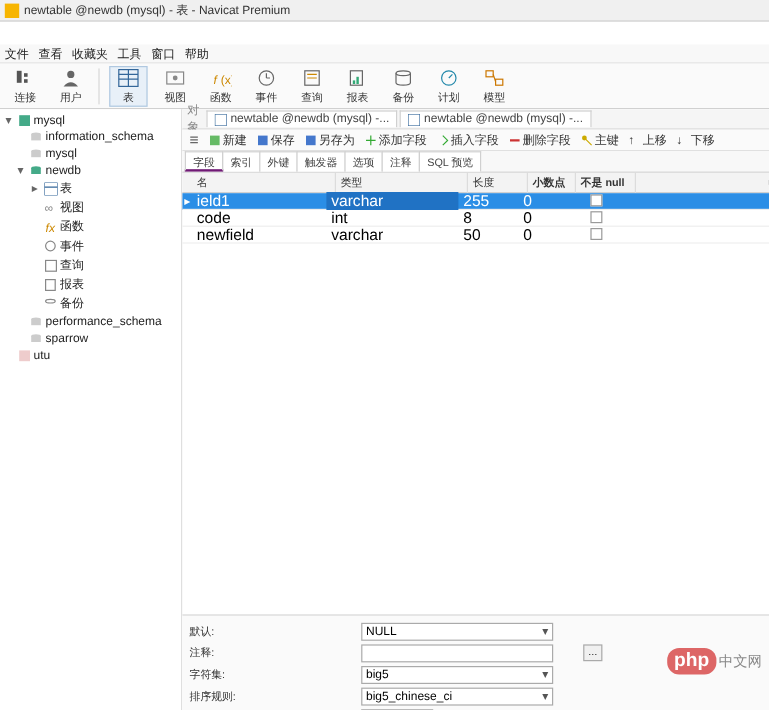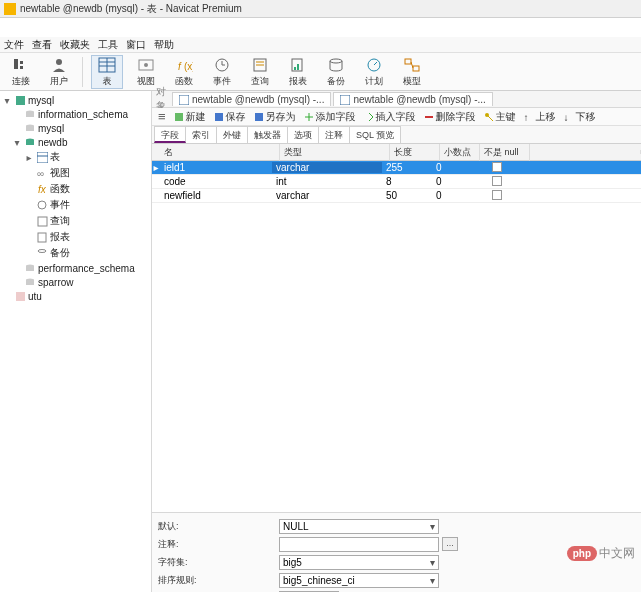--- a/index.html
+++ b/index.html
@@ -29,39 +29,39 @@
 .tabs-top .home-ico { width: 14px; height: 14px; display: flex; align-items: center; justify-content: center; color: #888; }
 .actionbar { height: 18px; background: #fafafa; display: flex; align-items: center; gap: 8px; padding: 0 6px; border-bottom: 1px solid #e0e0e0; }
 .actionbar .ab-item { display: flex; align-items: center; gap: 2px; color: #333; font-size: 9px; }
 .actionbar .ab-item .aico { width: 10px; height: 10px; }
 .burger { font-size: 13px; color: #666; }
 .subtabs { height: 18px; display: flex; border-bottom: 1px solid #d0d0d0; background: #f8f8f8; padding-left: 2px; }
 .subtabs .stab { padding: 2px 6px; border: 1px solid #d0d0d0; background: #fff; border-bottom: none; font-size: 9px; margin-right: -1px; color: #444; }
 .subtabs .stab.active { background: #fff; border-bottom: 2px solid #701a75; position: relative; z-index: 1; }
 .gridhead { display: flex; background: #f3f3f3; border-bottom: 1px solid #d0d0d0; height: 17px; align-items: center; }
 .gridhead .gh { padding: 2px 4px; border-right: 1px solid #dcdcdc; font-size: 9px; color: #333; }
-.gh-name { width: 120px; } .gh-type { width: 110px; } .gh-len { width: 50px; } .gh-dec { width: 40px; } .gh-null { width: 50px; } .gh-rest { flex:1; }
+.gh-name { width: 120px; } .gh-type { width: 110px; } .gh-len { width: 50px; } .gh-dec { width: 40px; font-weight: bold; } .gh-null { width: 50px; font-weight: bold; } .gh-rest { flex:1; }
 .gridbody .row { display: flex; height: 14px; align-items: center; border-bottom: 1px solid #eee; }
-.gridbody .row .cell { padding: 0 4px; font-size: 10px; border-right: 1px solid transparent; }
+.gridbody .row .cell { padding: 0 4px; font-size: 13px; border-right: 1px solid transparent; }
 .gridbody .row.sel { background: #2b8ee6; color: #fff; }
 .gridbody .row .marker { width: 8px; text-align: center; color: #333; }
 .gridbody .row.sel .marker { color: #fff; }
 .cell-name { width: 112px; } .cell-type { width: 110px; } .cell-len { width: 50px; } .cell-dec { width: 40px; } .cell-null { width: 50px; text-align:center; }
 .gridbody .row.sel .cell-type { background: #2072c4; }
 .checkbox { width: 10px; height: 10px; border: 1px solid #999; display: inline-block; background: #fff; }
 .spacer { flex: 1; }
 .bottom-form { padding: 4px 6px; background: #fafafa; border-top: 1px solid #d8d8d8; }
-.frow { display: flex; align-items: center; height: 18px; gap: 0; }
+.frow { display: flex; align-items: center; height: 18px; gap: 22px; }
 .frow .flabel { width: 90px; color: #333; font-size: 9px; }
 .frow .finput { width: 160px; height: 15px; border: 1px solid #aaa; background: #fff; padding: 0 3px; font-size: 9px; display: flex; align-items: center; justify-content: space-between; margin-left: 31px; }
 .frow .finput .dd { color: #555; }
 .frow .extra-btn { width: 16px; height: 14px; border: 1px solid #aaa; background: #f0f0f0; text-align: center; font-size: 8px; line-height: 12px; margin-left: 3px; }
 .frow .fcb { display: flex; align-items: center; gap: 3px; }
 .watermark { position: absolute; right: 6px; bottom: 30px; display: flex; align-items: center; gap: 2px; }
-.watermark .php { background: #d66; color: #fff; border-radius: 10px; padding: 2px 6px; font-size: 10px; font-weight: bold; }
+.watermark .php { background: #d66; color: #fff; border-radius: 10px; padding: 2px 6px; font-size: 16px; font-weight: bold; }
 .watermark .cn { color: #888; font-size: 12px; }
 svg { display: block; }
 </style>
 </head>
 <body>
 
 <div class="titlebar">
   <span class="icon"></span>
   <span class="title">newtable @newdb (mysql) - 表 - Navicat Premium</span>
 </div>

